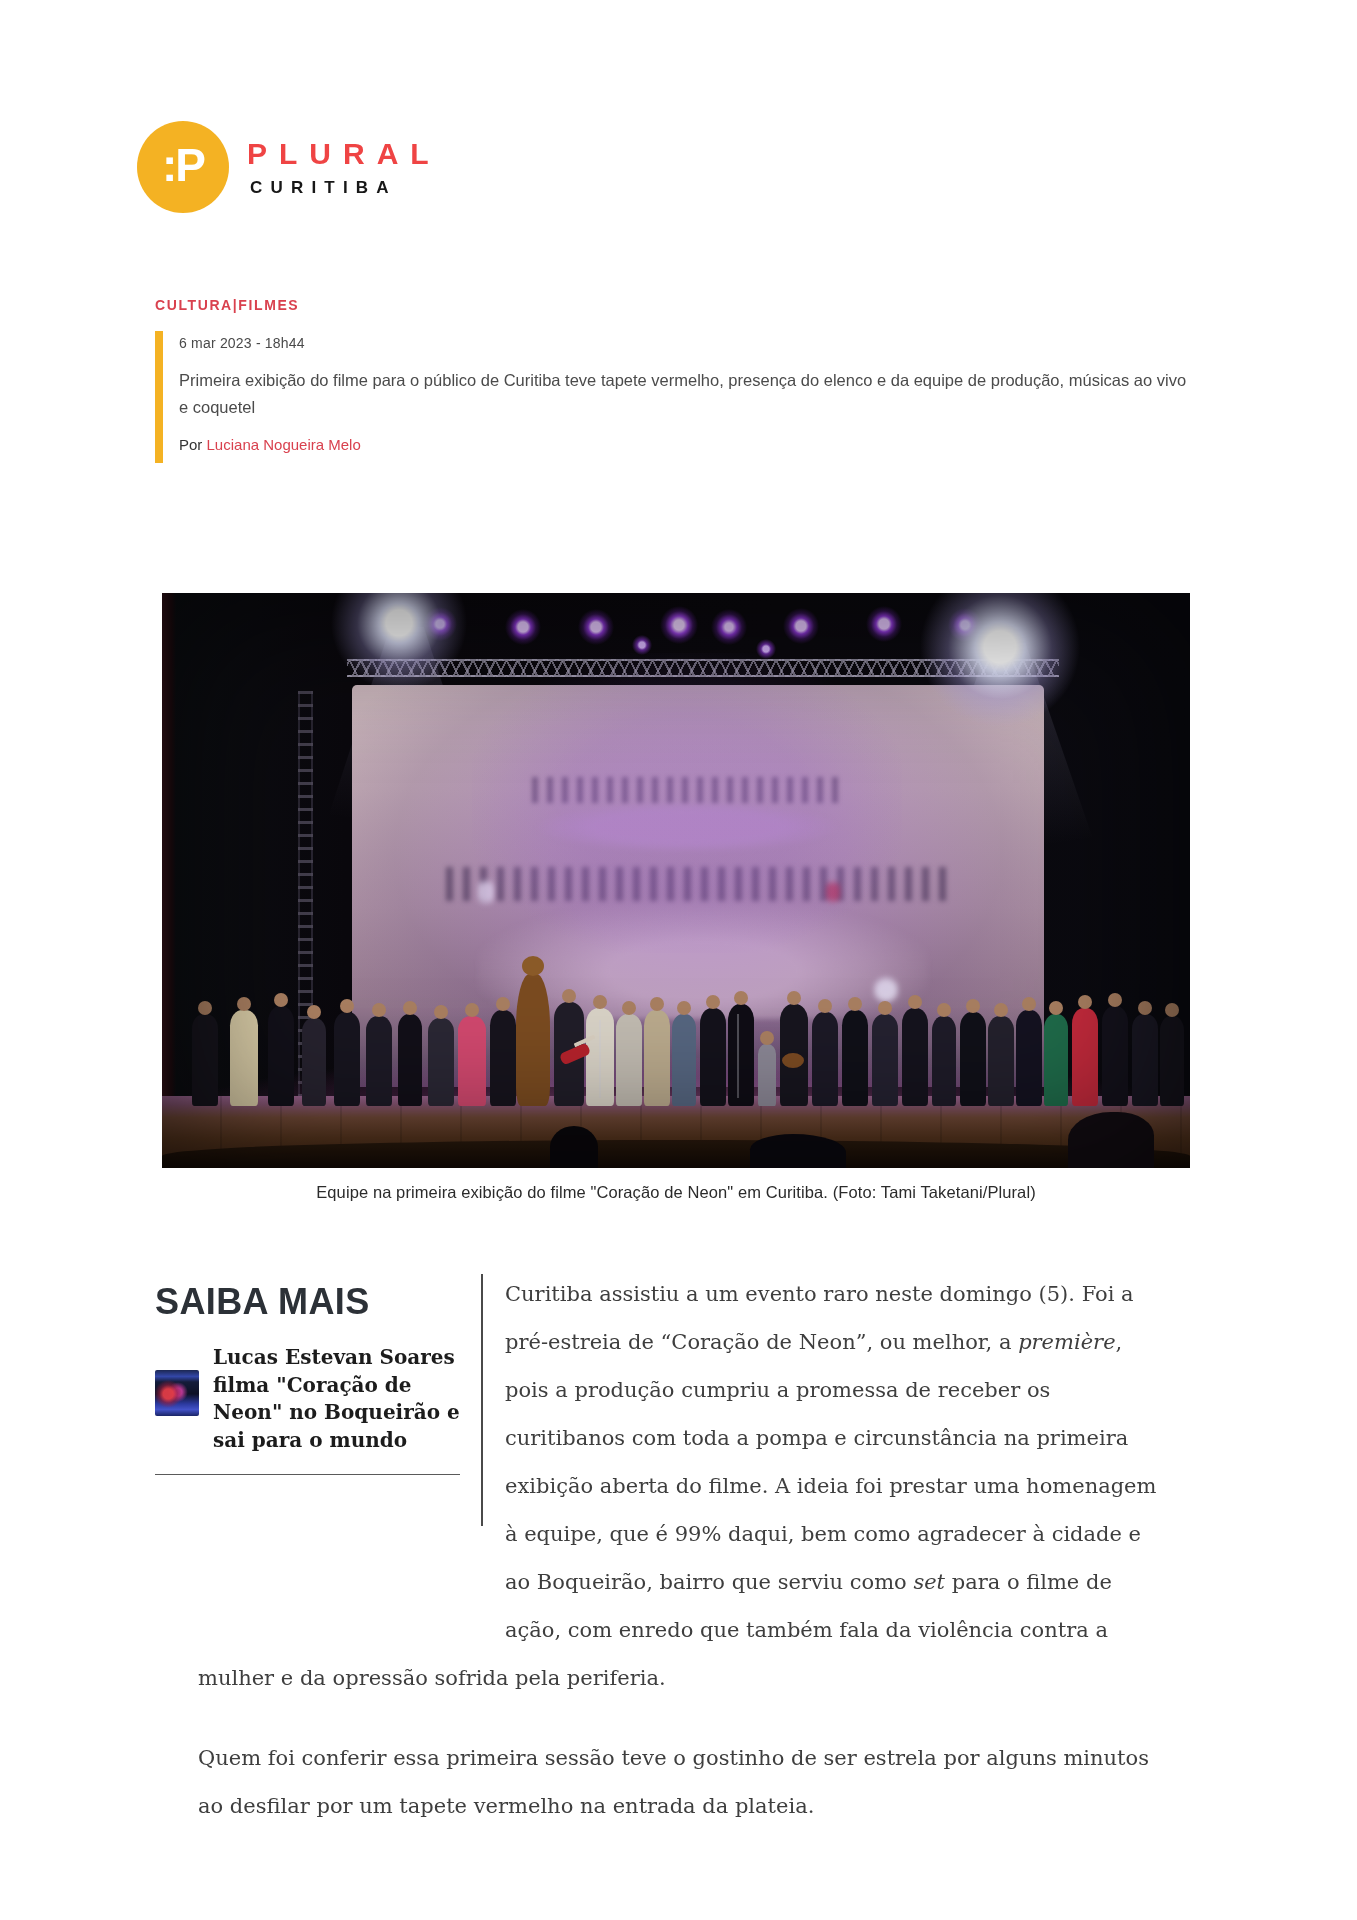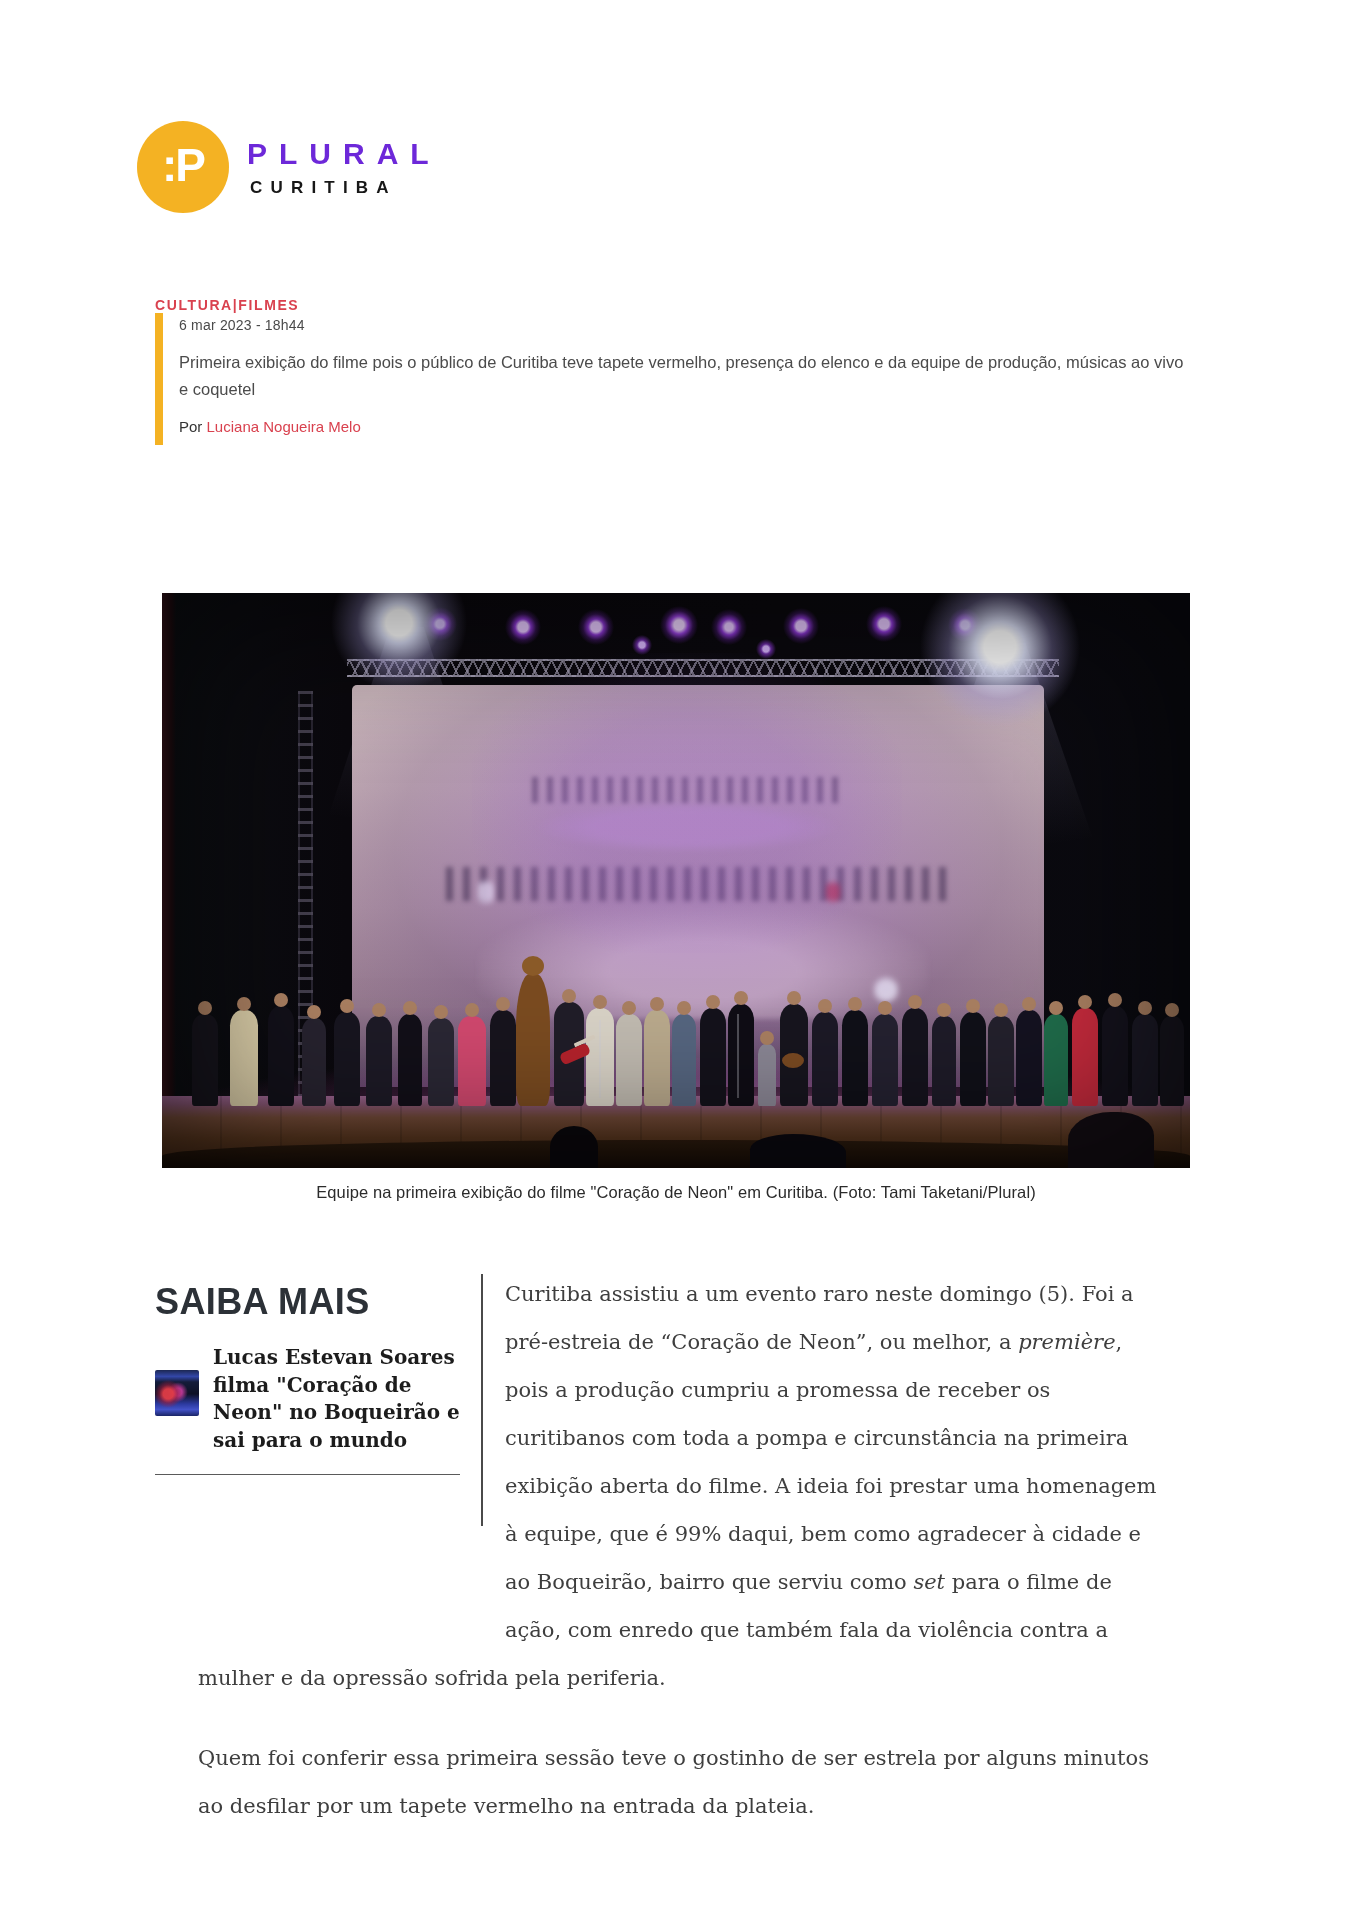--- a/index.html
+++ b/index.html
@@ -13,30 +13,30 @@
   .logo { position:absolute; left:137px; top:121px; display:flex; align-items:center; cursor:pointer; }
   .logo-circle {
     width:92px; height:92px; border-radius:50%;
     display:flex; align-items:center; justify-content:center;
   }
   .logo-monogram {
     color:#fff; font-weight:800; font-size:46px; letter-spacing:-2px;
     font-family:"Liberation Sans", sans-serif; padding-bottom:4px;
   }
   .logo-words { margin-left:18px; }
-  .logo-name { font-size:30px; font-weight:800; letter-spacing:12px; color:#6d28d9; }
+  .logo-name { font-size:30px; font-weight:800; letter-spacing:12px; color:#ef4444; }
   .logo-city { font-size:17px; font-weight:700; letter-spacing:8.2px; color:#171717; margin-top:7px; padding-left:3px; }
 
   
   .category {
     position:absolute; left:155px; top:297px;
     font-size:14px; font-weight:800; letter-spacing:1.6px; color:#D9414E; cursor:pointer;
   }
   .article-head {
-    position:absolute; left:155px; top:313px; width:1040px;
+    position:absolute; left:155px; top:331px; width:1040px;
     border-left:8px solid #F4B223; padding:4px 0 10px 16px;
   }
   .date { font-size:14px; color:#4a4a4a; letter-spacing:.2px; }
   .title {
     margin-top:10px; font-family:"DejaVu Serif","Liberation Serif",serif;
     font-size:29px; font-weight:700; line-height:1.24; color:#242424; letter-spacing:-0.3px;
   }
   .subtitle { margin-top:16px; font-size:16.5px; line-height:1.62; color:#4b4b4b; max-width:1012px; }
   .byline { margin-top:16px; font-size:15px; color:#333; }
   .byline a { color:#D9414E; font-weight:400; text-decoration:none; cursor:pointer; }
@@ -158,21 +158,21 @@
   <div class="logo-words">
     <div class="logo-name">PLURAL</div>
     <div class="logo-city">CURITIBA</div>
   </div>
 </div>
 
 <div class="category" style="color: rgb(217, 65, 78);">CULTURA|FILMES</div>
 
 <div class="article-head" style="border-left-color: rgb(244, 178, 35);">
   <div class="date">6 mar 2023 - 18h44</div>
-  <p class="subtitle">Primeira exibição do filme pois o público de Curitiba teve tapete vermelho, presença do elenco e da equipe de produção, músicas ao vivo e coquetel</p>
+  <p class="subtitle">Primeira exibição do filme para o público de Curitiba teve tapete vermelho, presença do elenco e da equipe de produção, músicas ao vivo e coquetel</p>
   <div class="byline"><span>Por </span><a>Luciana Nogueira Melo</a></div>
 </div>
 
 <div class="photo-wrap">
   <div class="curtain"></div>
   <div class="beam l"></div>
   <div class="beam r"></div>
   <div class="tower"></div>
   <div class="screen">
     <div class="proj1"></div>

